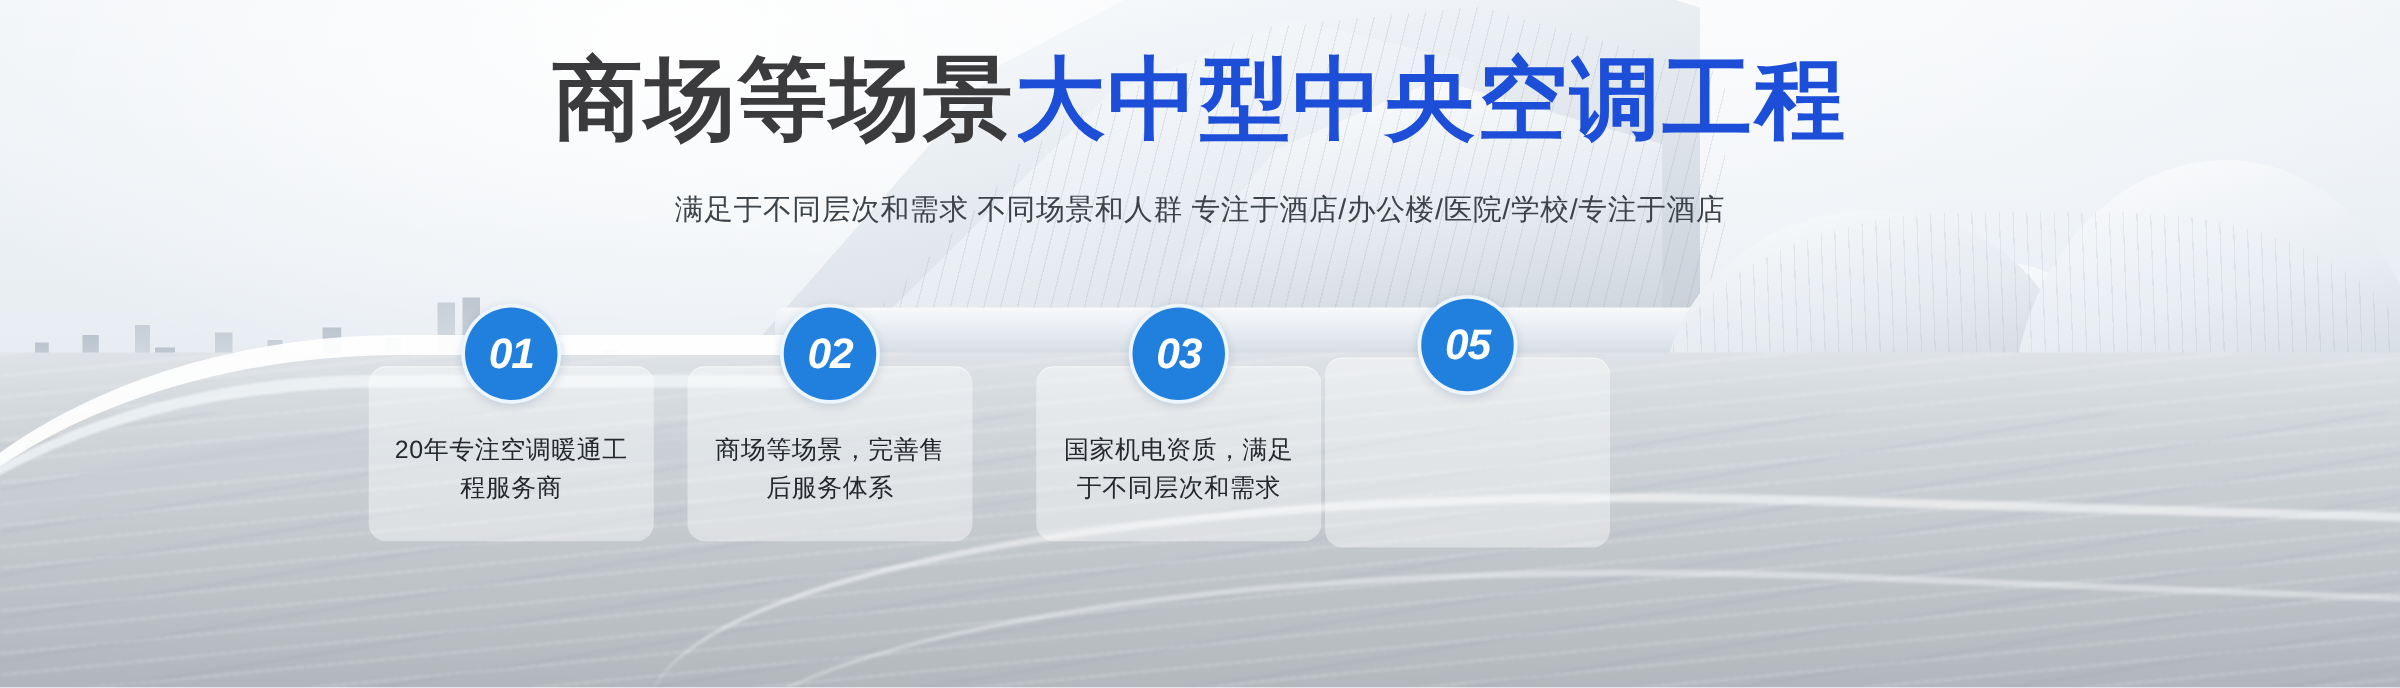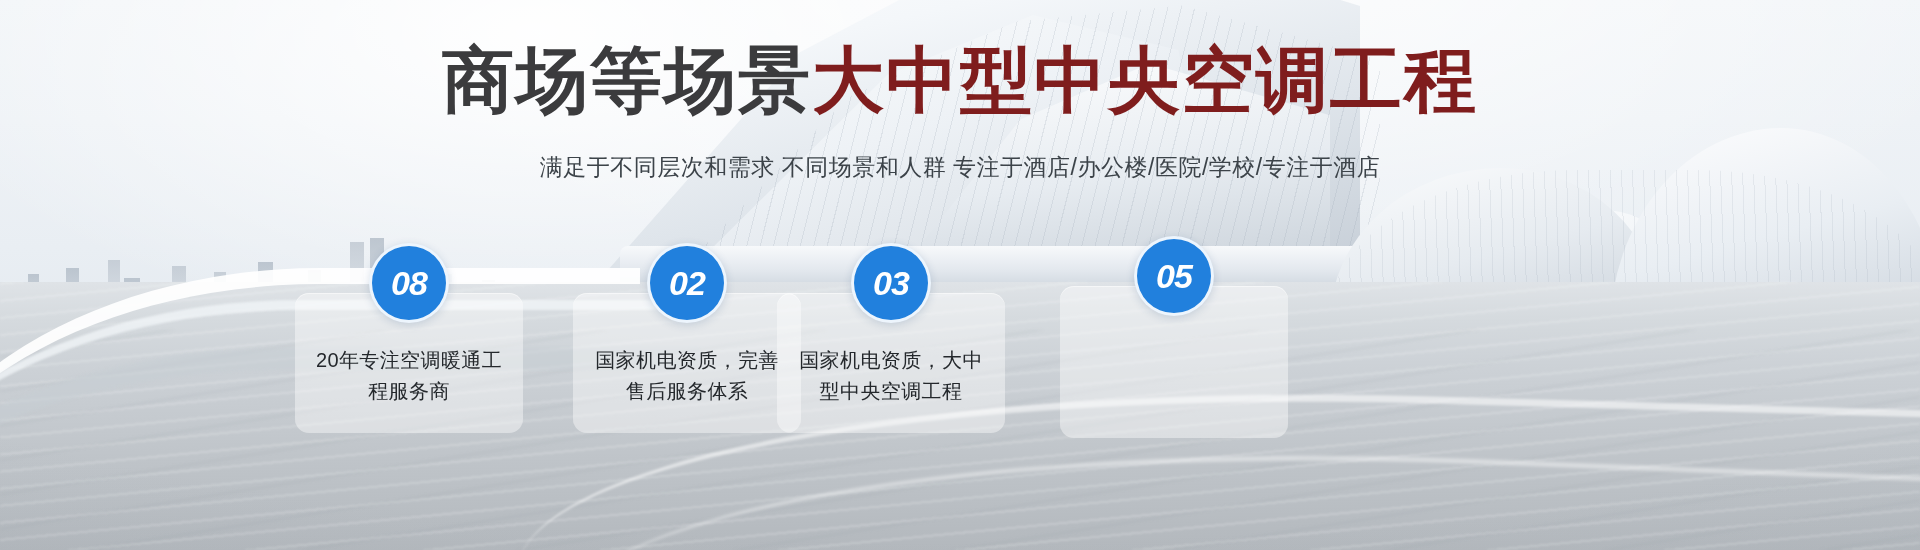--- a/index.html
+++ b/index.html
@@ -174,21 +174,21 @@
   .headline {
     position:absolute; left:0; right:0; top:44px;
     text-align:center;
     font-size:72px;
     font-weight:bold;
     letter-spacing:2px;
     line-height:1;
     white-space:nowrap;
   }
   .headline .dark { color:#3b3b3d; }
-  .headline .accent { color:#7f1d1d; }
+  .headline .accent { color:#1d4ed8; }
 
   .subtitle {
     position:absolute; left:0; right:0; top:152px;
     text-align:center;
     font-size:23px;
     color:#3c4349;
     letter-spacing:.5px;
     white-space:nowrap;
   }
 
@@ -202,22 +202,22 @@
     position:absolute;
     top:45px;
     width:228px;
     height:140px;
     background:rgba(255,255,255,0.42);
     border-radius:14px;
     box-shadow:0 1px 0 rgba(255,255,255,.5) inset;
   }
   .card.tall { top:38px; height:152px; }
   .card:nth-of-type(1){ left:0; }
-  .card:nth-of-type(2){ left:255px;margin-left:23px; }
-  .card:nth-of-type(3){ left:482px; }
+  .card:nth-of-type(2){ left:255px; }
+  .card:nth-of-type(3){ left:534px; }
   .card:nth-of-type(4){ left:765px; }
 
   .badge {
     position:absolute;
     top:-50px; left:50%;
     transform:translateX(-50%);
     width:80px; height:80px;
     border-radius:50%;
     background:#2180dd;
     border:3px solid rgba(255,255,255,0.92);
@@ -305,32 +305,32 @@
 
     <div class="headline">
       <span class="dark">商场等场景</span><span class="accent">大中型中央空调工程</span>
     </div>
 
     <div class="subtitle">满足于不同层次和需求  不同场景和人群  专注于酒店/办公楼/医院/学校/专注于酒店</div>
 
     <div class="cards">
 
       <div class="card">
-        <div class="badge">08</div>
+        <div class="badge">01</div>
         <div class="card-text">20年专注空调暖通工程服务商</div>
       </div>
 
       <div class="card">
         <div class="badge">02</div>
-        <div class="card-text">国家机电资质，完善售后服务体系</div>
+        <div class="card-text">商场等场景，完善售后服务体系</div>
       </div>
 
       <div class="card">
         <div class="badge">03</div>
-        <div class="card-text">国家机电资质，大中型中央空调工程</div>
+        <div class="card-text">国家机电资质，满足于不同层次和需求</div>
       </div>
 
       <div class="card tall">
         <div class="badge">05</div>
       </div>
 
     </div>
   </div>
 </div>
 

